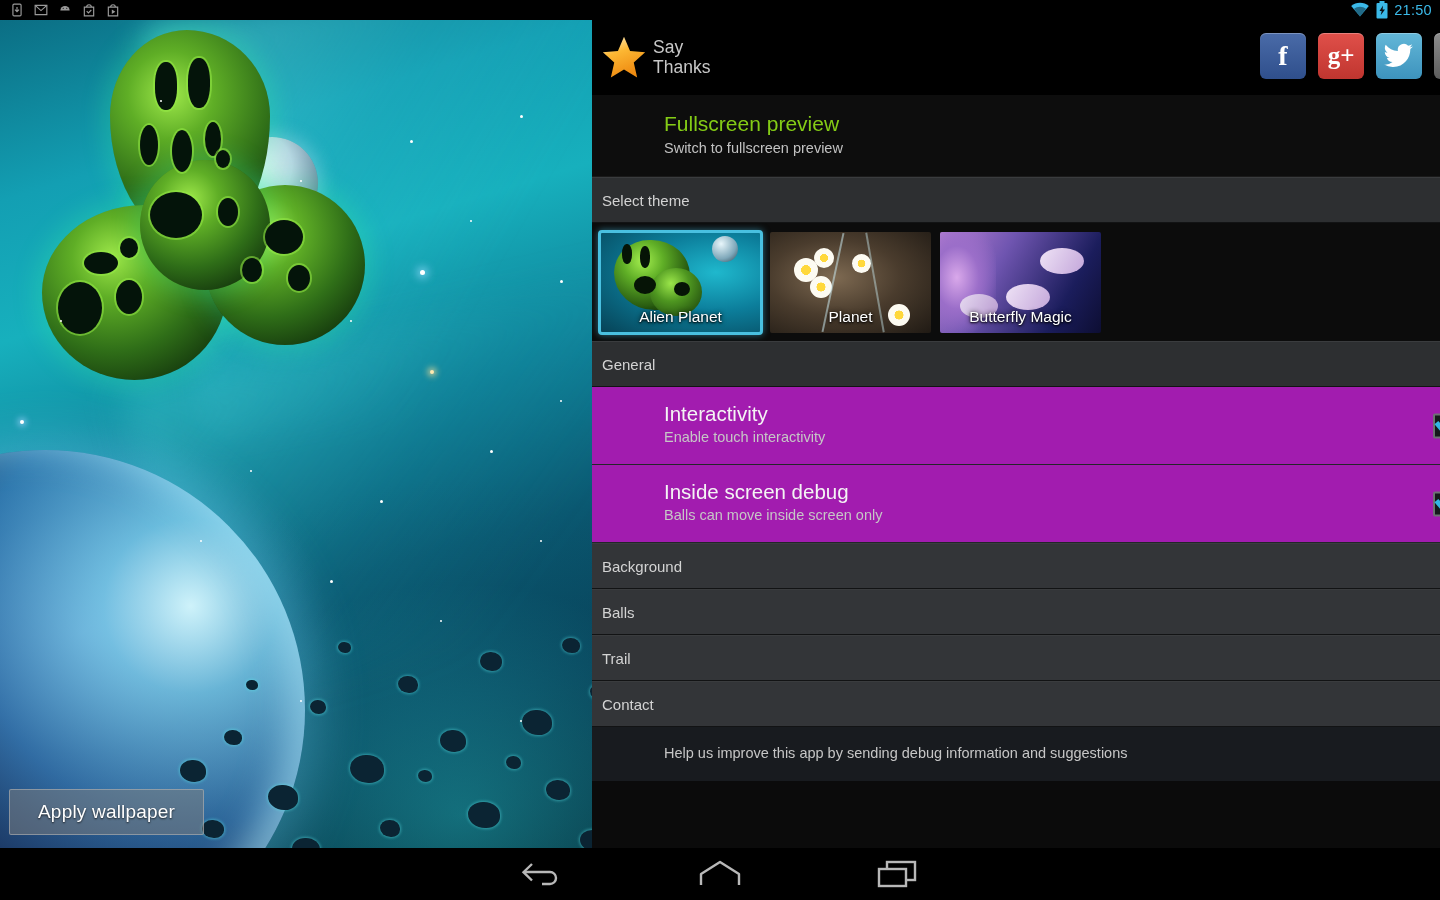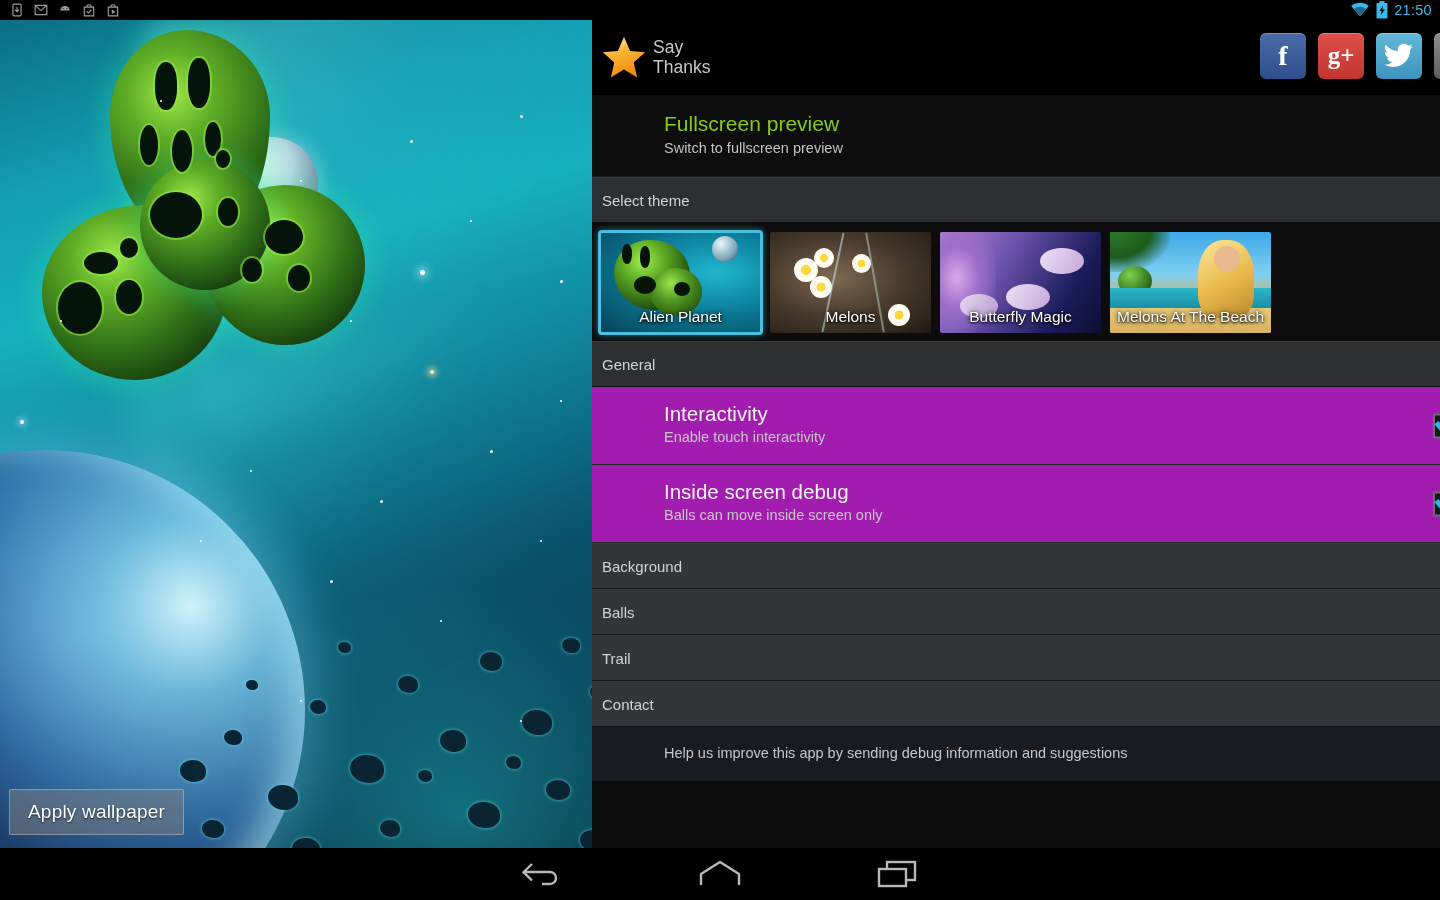--- a/index.html
+++ b/index.html
@@ -77,21 +77,21 @@
     position: absolute; border-radius: 50%;
     background: radial-gradient(circle at 38% 30%, #9ee84a 0%, #5fae26 24%, #2f6e18 56%, #12330c 85%, #081a06 100%);
     box-shadow: 0 0 22px 8px rgba(60,255,160,.22);
   }
   .cell { position: absolute; background: #04140a; border-radius: 50%; box-shadow: 0 0 0 2px rgba(150,235,70,.55); }
   .star { position: absolute; background: #fff; border-radius: 50%; }
 
   
   .apply-btn {
     position: absolute; left: 9px; bottom: 13px;
-    padding: 11px 18px;
+    padding: 11px 28px;
     background: rgba(125,125,125,.52);
     border: 1px solid rgba(185,185,185,.55);
     border-radius: 2px;
     color: #fff; font-size: 19px; letter-spacing: .2px;
     text-shadow: 0 1px 2px rgba(0,0,0,.75);
     z-index: 8;
   }
 
   
   .panel {
@@ -369,37 +369,28 @@
         <div class="thumb-label">Alien Planet</div>
       </div>
       <div class="thumb th-flowers">
         <div style="position:absolute;left:24px;top:26px;width:24px;height:24px;border-radius:50%;background:radial-gradient(circle,#ffd83b 0%,#ffd83b 28%,#fdfbf2 30%,#fdfbf2 72%,#c0392b 76%);"></div>
         <div style="position:absolute;left:44px;top:16px;width:20px;height:20px;border-radius:50%;background:radial-gradient(circle,#ffd83b 0%,#ffd83b 28%,#fdfbf2 30%,#fdfbf2 72%,#c0392b 76%);"></div>
         <div style="position:absolute;left:40px;top:44px;width:22px;height:22px;border-radius:50%;background:radial-gradient(circle,#ffd83b 0%,#ffd83b 28%,#fdfbf2 30%,#fdfbf2 72%,#c0392b 76%);"></div>
         <div style="position:absolute;left:82px;top:22px;width:19px;height:19px;border-radius:50%;background:radial-gradient(circle,#ffd83b 0%,#ffd83b 28%,#fdfbf2 30%,#fdfbf2 72%,#c0392b 76%);"></div>
         <div style="position:absolute;left:118px;top:72px;width:22px;height:22px;border-radius:50%;background:radial-gradient(circle,#ffd83b 0%,#ffd83b 28%,#fdfbf2 30%,#fdfbf2 72%,#c0392b 76%);"></div>
         <div style="position:absolute;left:62px;top:0;width:2px;height:101px;background:rgba(200,230,235,.55);transform:rotate(12deg);"></div>
         <div style="position:absolute;left:104px;top:0;width:2px;height:101px;background:rgba(200,230,235,.45);transform:rotate(-10deg);"></div>
-        <div class="thumb-label">Melons</div>
+        <div class="thumb-label">Planet</div>
       </div>
       <div class="thumb th-butterfly">
         <div style="position:absolute;left:0;top:0;width:56px;height:101px;background:radial-gradient(ellipse at 30% 45%,#d9a8ea 0%,#9b6ec9 40%,rgba(60,40,110,0) 78%);"></div>
         <div style="position:absolute;left:100px;top:16px;width:44px;height:26px;border-radius:50%;background:linear-gradient(120deg,#efe3f6,#c3a6da);"></div>
         <div style="position:absolute;left:66px;top:52px;width:44px;height:26px;border-radius:50%;background:linear-gradient(120deg,#efe3f6,#c3a6da);"></div>
         <div style="position:absolute;left:20px;top:62px;width:38px;height:24px;border-radius:50%;background:linear-gradient(120deg,#e6daf0,#b89ad0);"></div>
         <div class="thumb-label">Butterfly Magic</div>
-      </div>
-      <div class="thumb th-melons">
-        <div style="position:absolute;left:0;top:0;width:60px;height:40px;background:radial-gradient(ellipse at 10% 0%,#2f7a2a 0%,#1d5a1c 45%,rgba(0,0,0,0) 75%);"></div>
-        <div style="position:absolute;left:8px;top:34px;width:34px;height:30px;border-radius:50%;background:radial-gradient(circle at 35% 30%,#7fd14a,#2d6b1e 70%,#17380f);"></div>
-        <div style="position:absolute;left:0;top:56px;width:161px;height:20px;background:linear-gradient(180deg,#2ab6c8,#1b8fa5);"></div>
-        <div style="position:absolute;left:0;top:76px;width:161px;height:25px;background:linear-gradient(180deg,#e8c979,#d9b25e);"></div>
-        <div style="position:absolute;left:88px;top:8px;width:56px;height:78px;border-radius:44% 44% 30% 30%;background:linear-gradient(150deg,#ffe89a,#e8b84a 55%,#b88a2e);"></div>
-        <div style="position:absolute;left:104px;top:14px;width:26px;height:26px;border-radius:50%;background:#e8b98e;"></div>
-        <div class="thumb-label">Melons At The Beach</div>
       </div>
     </div>
 
     <div class="section-hdr">
       <span class="section-label">General</span>
       <span class="chev chev-up"></span>
     </div>
 
     <div class="pref-row">
       <div class="pref-title">Interactivity</div>

